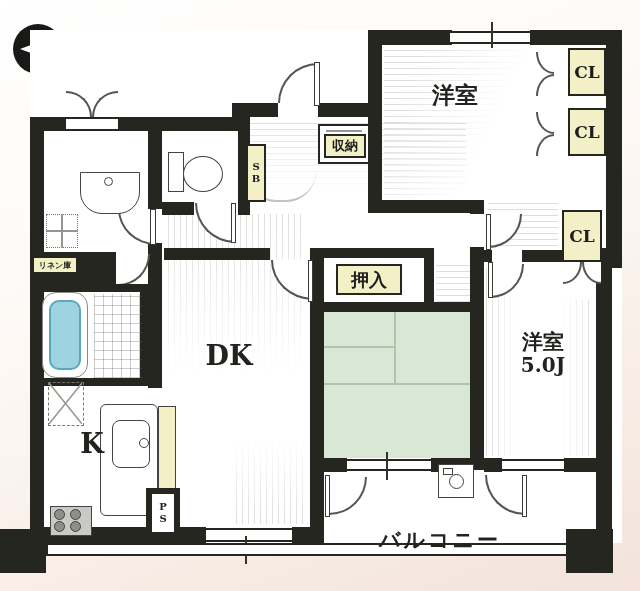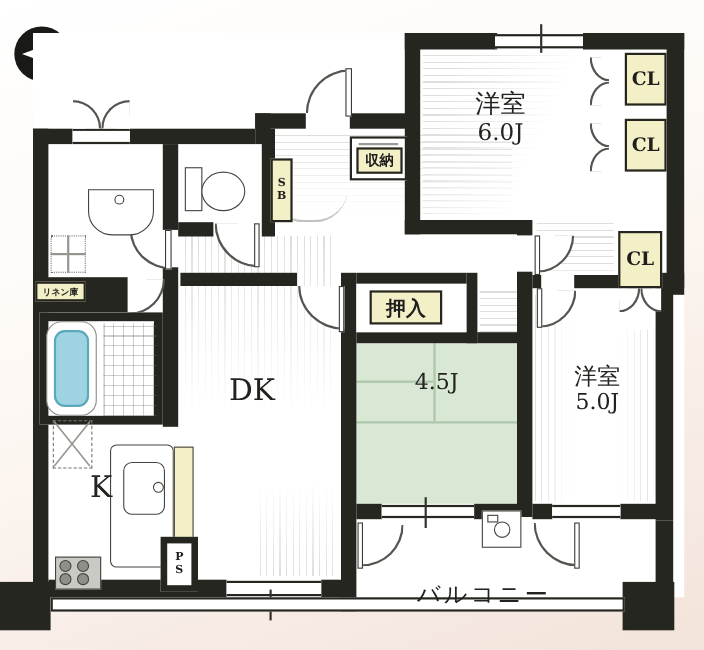--- a/index.html
+++ b/index.html
@@ -16,21 +16,21 @@
   .win{ position:absolute; background:#fff; border-top:2px solid #262621; border-bottom:2px solid #262621; }
   .tick{ position:absolute; background:#33322e; }
   .ybox{ position:absolute; background:#f3efc7; border:2px solid #262621; display:flex; align-items:center; justify-content:center; font-weight:bold; color:#1e1e1c; }
   .wbox{ position:absolute; background:#fff; border:2px solid #262621; }
   .arc{ position:absolute; background:#fff; border:0 solid #56544f; }
   .arc-tl{ border-top-left-radius:100%; border-top-width:2px; border-left-width:2px; }
   .arc-tr{ border-top-right-radius:100%; border-top-width:2px; border-right-width:2px; }
   .arc-bl{ border-bottom-left-radius:100%; border-bottom-width:2px; border-left-width:2px; }
   .arc-br{ border-bottom-right-radius:100%; border-bottom-width:2px; border-right-width:2px; }
   .leaf{ position:absolute; background:#fff; border:1.5px solid #3c3a36; }
-  .roomlabel{ position:absolute; color:#22221f; text-align:center; line-height:1.15; font-weight:normal; }
+  .roomlabel{ position:absolute; color:#22221f; text-align:center; line-height:1.15; font-weight:bold; }
   .vtext{ writing-mode:vertical-rl; text-orientation:upright; letter-spacing:1px; }
   .hatch-h{ position:absolute; background-image:repeating-linear-gradient(0deg,rgba(50,50,45,.16) 0 1px,transparent 1px 6px); }
   .hatch-v{ position:absolute; background-image:repeating-linear-gradient(90deg,rgba(50,50,45,.16) 0 1px,transparent 1px 6px); }
   .fade-b{ mask-image:linear-gradient(to bottom,#000,transparent 85%); -webkit-mask-image:linear-gradient(to bottom,#000,transparent 85%); }
   .fade-t{ mask-image:linear-gradient(to top,#000,transparent 85%); -webkit-mask-image:linear-gradient(to top,#000,transparent 85%); }
   .fade-r{ mask-image:linear-gradient(to right,#000,transparent 90%); -webkit-mask-image:linear-gradient(to right,#000,transparent 90%); }
   .fade-l{ mask-image:linear-gradient(to left,#000,transparent 90%); -webkit-mask-image:linear-gradient(to left,#000,transparent 90%); }
   .fade-d{ mask-image:linear-gradient(115deg,#000 15%,transparent 60%); -webkit-mask-image:linear-gradient(115deg,#000 15%,transparent 60%); }
   .tatami{ position:absolute; left:324px; top:312px; width:146px; height:146px; background:#d9e8d5; }
   .tline{ position:absolute; background:#aec6ab; }
@@ -199,28 +199,26 @@
 
   <div class="abs" style="left:324px;top:258px;width:100px;height:44px;background:#fff"></div>
   <div class="ybox" style="left:336px;top:264px;width:66px;height:31px;font-size:18px">押入</div>
 
   <div class="abs" style="left:146px;top:488px;width:34px;height:50px;background:#fff;border:6px solid #262621;display:flex;align-items:center;justify-content:center">
     <span class="vtext" style="font-size:10px;font-weight:bold;color:#1e1e1c">PS</span>
   </div>
 
   <div class="roomlabel" style="left:385px;top:82px;width:140px;font-size:23px">
     <div>洋室</div>
-    <div style="font-size:21px">6.0J</div>
   </div>
   <div class="roomlabel" style="left:490px;top:330px;width:106px;font-size:21px">
     <div>洋室</div>
     <div style="font-size:20px">5.0J</div>
   </div>
   <div class="roomlabel" style="left:324px;top:336px;width:146px;font-size:22px">
-    <div style="font-size:20px">4.5J</div>
   </div>
   <div class="roomlabel" style="left:166px;top:340px;width:126px;font-size:27px">
     <div>DK</div>
   </div>
   <div class="roomlabel" style="left:70px;top:428px;width:44px;font-size:27px">K</div>
   <div class="roomlabel" style="left:340px;top:528px;width:200px;font-size:21px;letter-spacing:3px">バルコニー</div>
 
 </div>
 
 </body></html>

